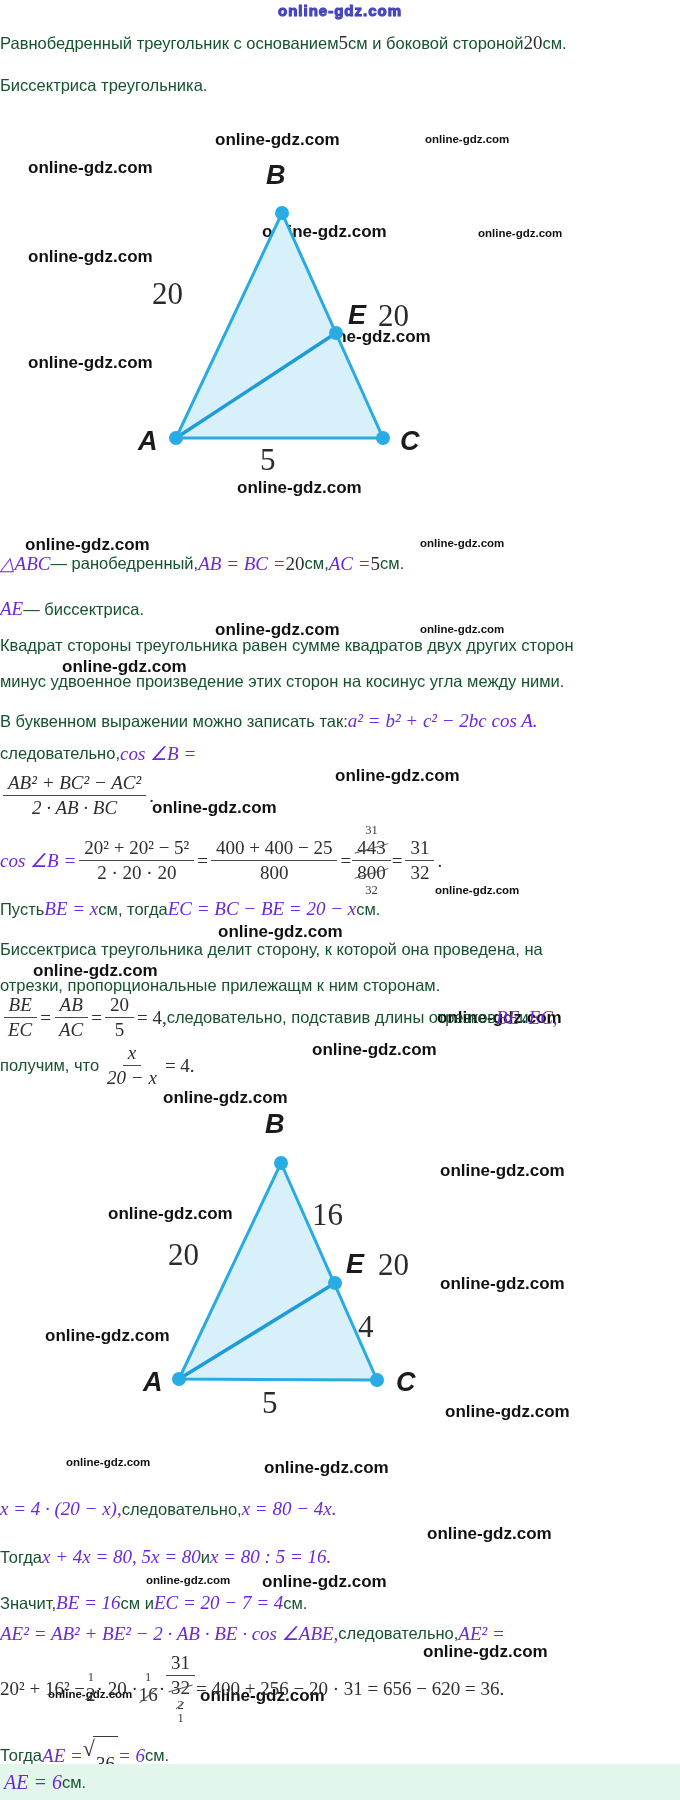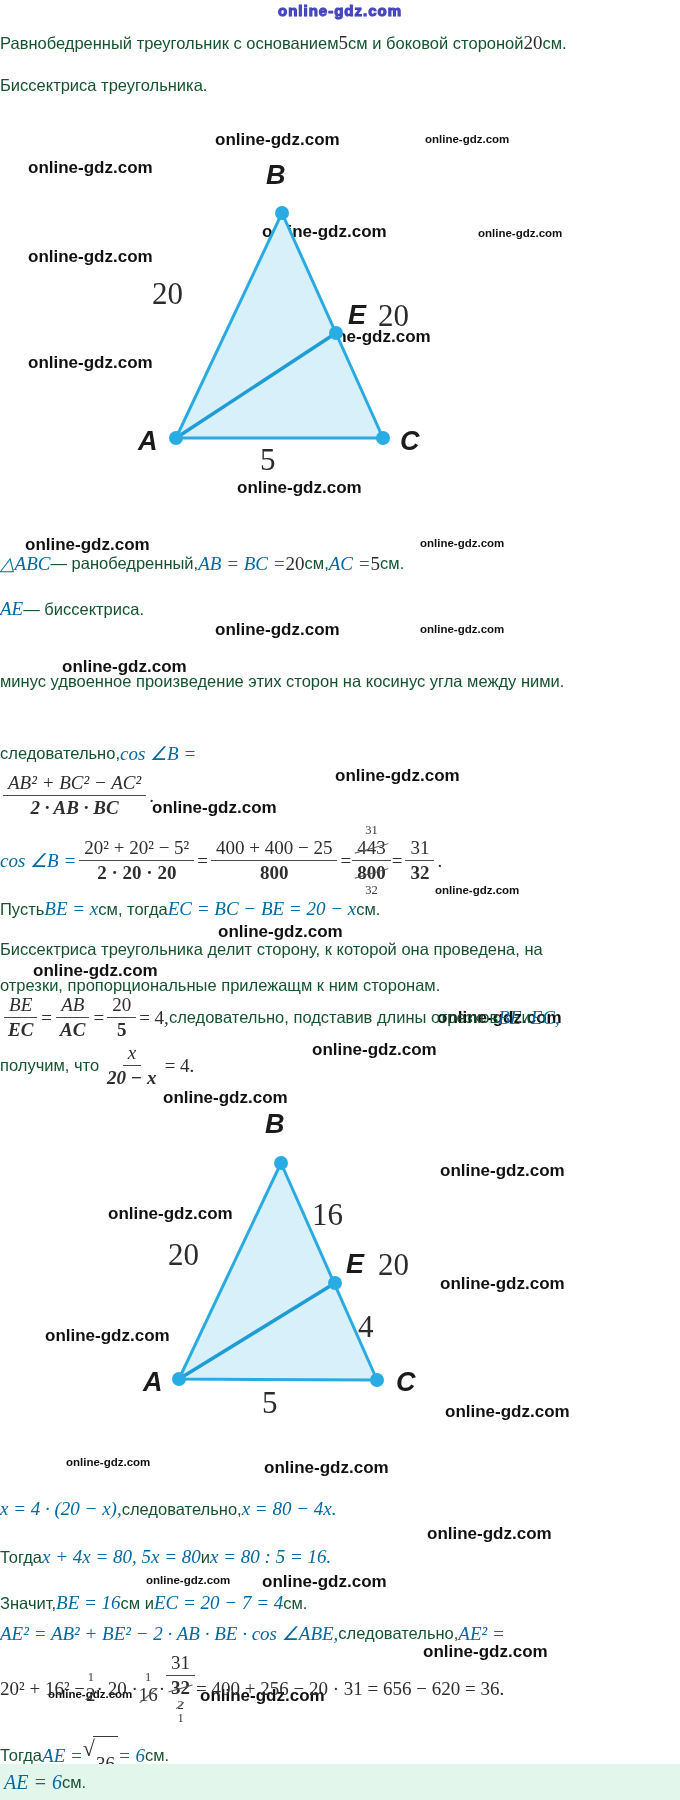--- a/index.html
+++ b/index.html
@@ -1,26 +1,26 @@
 <!DOCTYPE html>
 <html><head>
 <meta charset="utf-8">
 <style>
   html,body{margin:0;padding:0;background:#fff;}
   #doc{position:relative;width:680px;height:1800px;background:#ffffff;overflow:hidden;
        font-family:"Liberation Sans",sans-serif;color:#3a3a3a;}
   .ln{position:absolute;white-space:nowrap;display:flex;align-items:center;}
   .t{font-family:"Liberation Sans",sans-serif;font-size:16.5px;color:#14532d;}
-  .m{font-family:"Liberation Serif",serif;font-style:italic;font-size:19px;color:#0369a1;}
+  .m{font-family:"Liberation Serif",serif;font-style:italic;font-size:19px;color:#6d28d9;}
   .mn{font-family:"Liberation Serif",serif;font-size:19px;color:#2e2e2e;}
   
   .fr{display:inline-flex;flex-direction:column;align-items:center;vertical-align:middle;
       font-family:"Liberation Serif",serif;font-size:19px;color:#2e2e2e;margin:0 3px;}
   .fr .n{display:block;padding:0 5px 1px;border-bottom:1.5px solid #4a4a4a;font-family:Liberation Serif, serif;}
-  .fr .d{display:block;padding:1px 5px 0;font-weight:bold;}
+  .fr .d{display:block;padding:1px 5px 0;}
   .fr .i{font-style:italic;}
   .tt{font-family:"Liberation Serif",serif;font-size:12.5px;color:#3a3a3a;line-height:13px;}
   .st{display:inline-flex;flex-direction:column;align-items:center;vertical-align:middle;margin:0 1px;}
   .cx{position:relative;display:inline-block;}
   .cx::after{content:"";position:absolute;left:-3px;right:-3px;top:48%;border-top:1.6px solid #555;transform:rotate(-16deg);}
   .cxs::after{transform:rotate(-40deg);left:-2px;right:-2px;}
   .sqrt{display:inline-flex;align-items:flex-start;}
   .sqrt .rs{font-family:"Liberation Serif",serif;font-size:22px;color:#2e2e2e;margin-right:-2px;}
   .sqrt .rad{border-top:1.6px solid #3a3a3a;padding:16px 3px 0 3px;}
   
@@ -120,24 +120,31 @@
       <span class="m">AC = </span>
       <span class="mn">5</span>
       <span class="t"> см.</span>
   </div>
 
   <div class="ln" style="left:0;top:598px">
     <span class="m">AE</span>
       <span class="t"> — биссектриса.</span>
   </div>
 
+  <div class="ln" style="left:0;top:636px">
+    <span class="t">Квадрат стороны треугольника равен сумме квадратов двух других сторон</span>
+  </div>
   <div class="ln" style="left:0;top:672px">
     <span class="t">минус удвоенное произведение этих сторон на косинус угла между ними.</span>
   </div>
 
+  <div class="ln" style="left:0;top:710px">
+    <span class="t">В буквенном выражении можно записать так: </span>
+      <span class="m">a² = b² + c² − 2bc cos A.</span>
+  </div>
 
   <div class="ln" style="left:0;top:742px">
       <span class="t"> следовательно, </span>
       <span class="m">cos ∠B =</span>
   </div>
 
   <div class="ln" style="left:0;top:772px">
     <span class="fr">
         <span class="n i">AB² + BC² − AC²</span>
         <span class="d i">2 · AB · BC</span>

